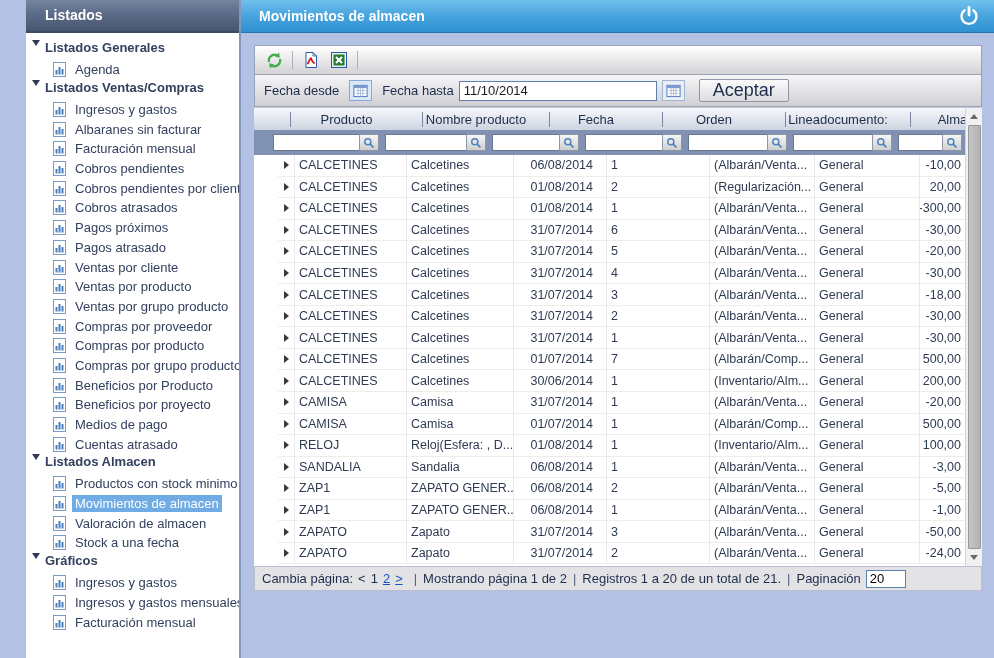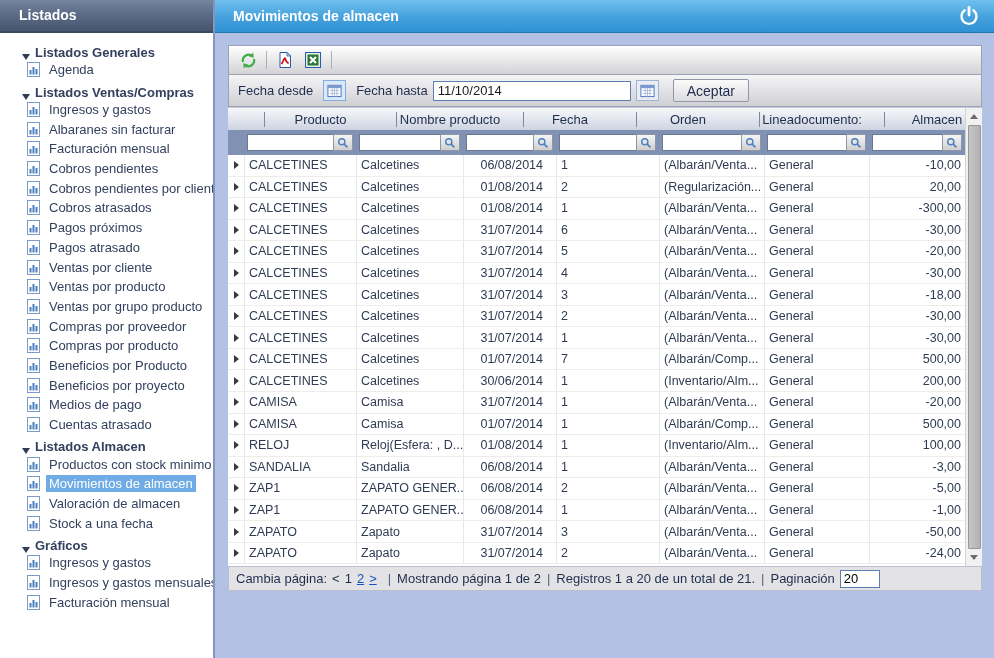--- a/index.html
+++ b/index.html
@@ -2,25 +2,25 @@
 <html><head>
 <meta charset="utf-8">
 <style>
   * { margin:0; padding:0; box-sizing:border-box; }
   html,body { width:994px; height:658px; overflow:hidden; }
   body { font-family:"Liberation Sans", sans-serif; background:#b3c1e4; }
 
   .app { display:flex; width:994px; height:658px; }
 
   
-  .sidebar { width:215px; background:#fff; border-right:2px solid #8595bb; display:flex; flex-direction:column; }
+  .sidebar { width:215px; background:#fff; border-right:2px solid #8595bb; display:flex; flex-direction:column;margin-left:26px; }
   .sidebar-header { height:33px; flex:none; background:linear-gradient(#75849f 0%, #5c6b88 45%, #47556f 100%);
     border-bottom:2px solid #3c4961; color:#fff; font-size:14px; font-weight:bold; line-height:31px; padding-left:19px; }
   .tree { flex:1; overflow:hidden; padding-top:7px; font-size:13px; color:#33415e; }
-  .tree-group { height:20px; display:flex; align-items:flex-end; padding-left:22px; font-weight:bold; cursor:default; }
+  .tree-group { height:20px; display:flex; align-items:flex-start; padding-left:6px; font-weight:bold; cursor:default; }
   .tri-down { width:0; height:0; border-left:4.5px solid transparent; border-right:4.5px solid transparent;
     border-top:6px solid #2f3b52; margin-right:5px; }
   .tree-item { height:19.7px; display:flex; align-items:center; padding-left:26px; cursor:default; }
   .tree-item .ticon { width:15px; height:15px; margin-right:5px; flex:none; }
   .tree-item .label { padding:1px 3px; white-space:nowrap; }
   .tree-item.selected .label { background:#6fabe4; color:#fff; }
 
   
   .main { flex:1; display:flex; flex-direction:column; min-width:0; }
   .titlebar { height:33px; flex:none; background:linear-gradient(#71c0ee 0%, #47a3dd 50%, #2f90d2 100%);
@@ -37,41 +37,41 @@
 
   .filterbar { height:32px; background:linear-gradient(#f5f5f7, #d0d0d4); border:1px solid #9aa3b5; border-top:none;
     display:flex; align-items:center; padding:0 9px; font-size:13px; color:#1f2d4d; }
   .filterbar label { margin-right:5px; }
   .date-input { width:198px; height:20px; border:1px solid #5b7fae; font-size:13px; padding:1px 4px; color:#1b1b1b;
     font-family:"Liberation Sans", sans-serif; }
   .cal-btn { width:23px; height:21px; margin:0 10px 0 5px; background:#d9e9fa; border:1px solid #84abdb;
     display:flex; align-items:center; justify-content:center; cursor:pointer; }
   .cal-btn.plain { background:#e9eef5; border-color:#9fb4d2; }
   .accept-btn { margin-left:4px; height:23px; padding:0 13px; background:linear-gradient(#fbfbfb,#dcdce0);
-    border:1px solid #8f97a6; font-size:14px; color:#1f2d4d; border-radius:2px; cursor:pointer;
+    border:1px solid #8f97a6; font-size:18px; color:#1f2d4d; border-radius:2px; cursor:pointer;
     font-family:"Liberation Sans", sans-serif; }
 
   .hintbar { margin-top:5px; height:23px; line-height:23px; background:#5e7195; color:#fff; font-size:13px;
     padding-left:8px; white-space:nowrap; overflow:hidden; }
 
   
   .grid { display:flex; height:459px; background:#fff; border-top:1px solid #c4cad6; }
   .grid-main { flex:1; display:flex; flex-direction:column; overflow:hidden; min-width:0; }
   .hdr-row { display:grid; height:22px; flex:none; background:linear-gradient(#f7f8fb, #cdd3e0);
     color:#1f2d4d; font-size:13px; align-items:center;gap:20px; }
   .hdr-cell { text-align:center; height:15px; line-height:15px; border-left:1px solid #7d87a0;
     overflow:hidden; white-space:nowrap; cursor:pointer; }
   .hdr-cell.first { border-left:none; cursor:default; }
   .flt-row { display:grid; height:25px; flex:none; background:#8191b3; align-items:center; }
   .flt-cell { padding:0 3px; display:flex; align-items:center; height:100%; }
   .flt-input { flex:1; min-width:0; height:17px; border:1px solid #6b7894; border-right:none; font-size:11px;
     padding:0 2px; font-family:"Liberation Sans", sans-serif; }
   .flt-btn { width:20px; height:17px; flex:none; background:linear-gradient(#f6f6f6,#cfcfcf);
     border:1px solid #8f97a6; display:flex; align-items:center; justify-content:center; cursor:pointer; }
-  .rows-area { flex:1; overflow:hidden; }
+  .rows-area { flex:1; overflow:hidden;margin-left:24px; }
   .grid-row { display:grid; height:21.55px; border-bottom:1px solid #ededee; font-size:12.5px; color:#2f3b52;
     align-items:center; background:#fff; }
   .cell { padding:0 4px; white-space:nowrap; overflow:hidden; border-left:1px solid #e8e8ea; height:100%;
     display:flex; align-items:center; }
   .cell.first { border-left:none; justify-content:center; padding:0; }
   .cell.r { justify-content:flex-end; }
   .cell.date { justify-content:flex-end; padding-right:13px; }
   .exp-tri { width:0; height:0; border-top:4px solid transparent; border-bottom:4px solid transparent;
     border-left:5.5px solid #3a3a3a; }
 
@@ -228,20 +228,29 @@
           <span class="label">Compras por proveedor</span>
         </div>
         <div class="tree-item">
           <span class="ticon"><svg width="15" height="15" viewBox="0 0 15 15">
               <rect x="1.5" y="0.5" width="12" height="14" fill="#fff" stroke="#7a9ac8"></rect>
               <rect x="3.5" y="8" width="2" height="4.5" fill="#4a7fc0"></rect>
               <rect x="6.5" y="5" width="2" height="7.5" fill="#4a7fc0"></rect>
               <rect x="9.5" y="7" width="2" height="5.5" fill="#4a7fc0"></rect>
             </svg></span>
           <span class="label">Compras por producto</span>
+        </div>
+        <div class="tree-item">
+          <span class="ticon"><svg width="15" height="15" viewBox="0 0 15 15">
+              <rect x="1.5" y="0.5" width="12" height="14" fill="#fff" stroke="#7a9ac8"></rect>
+              <rect x="3.5" y="8" width="2" height="4.5" fill="#4a7fc0"></rect>
+              <rect x="6.5" y="5" width="2" height="7.5" fill="#4a7fc0"></rect>
+              <rect x="9.5" y="7" width="2" height="5.5" fill="#4a7fc0"></rect>
+            </svg></span>
+          <span class="label">Compras por grupo producto</span>
         </div>
         <div class="tree-item">
           <span class="ticon"><svg width="15" height="15" viewBox="0 0 15 15">
               <rect x="1.5" y="0.5" width="12" height="14" fill="#fff" stroke="#7a9ac8"></rect>
               <rect x="3.5" y="8" width="2" height="4.5" fill="#4a7fc0"></rect>
               <rect x="6.5" y="5" width="2" height="7.5" fill="#4a7fc0"></rect>
               <rect x="9.5" y="7" width="2" height="5.5" fill="#4a7fc0"></rect>
             </svg></span>
           <span class="label">Beneficios por Producto</span>
         </div>

